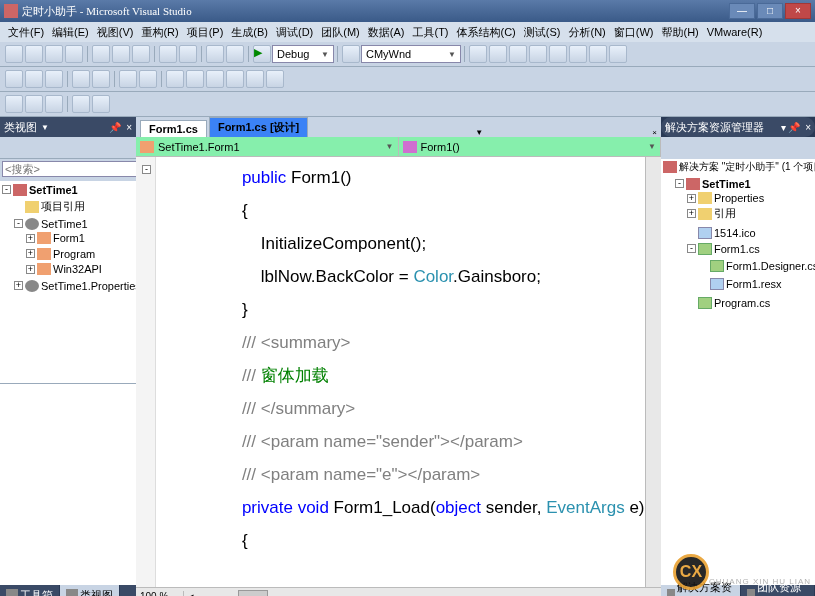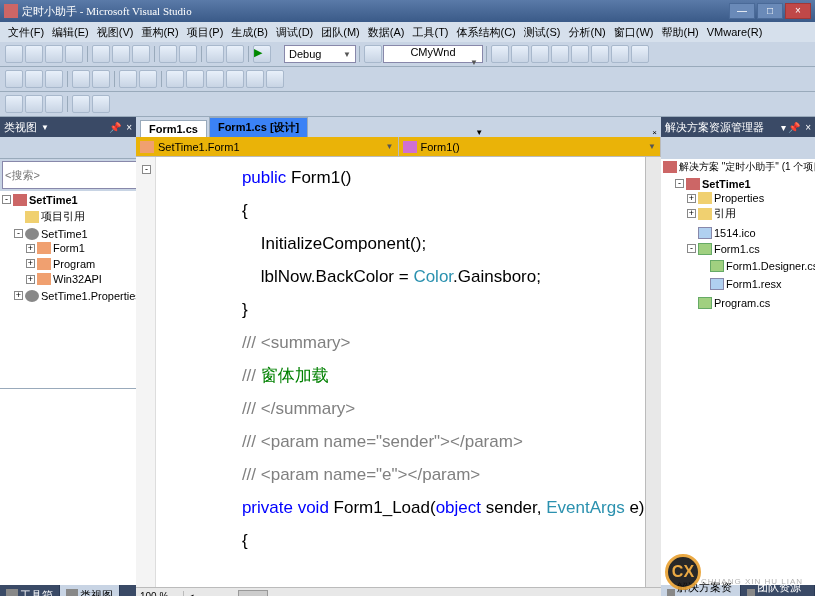--- a/index.html
+++ b/index.html
@@ -11,36 +11,36 @@
 .titlebar .win-btn { width: 26px; height: 16px; background: #6a8ab8; margin-left: 2px; text-align: center; color: #fff; font-size: 10px; line-height: 14px; border: 1px solid #4a6a98; }
 .titlebar .close { background: #c04848; border-color: #a03838; }
 
 .menubar { height: 20px; background: #d6e0ec; display: flex; align-items: center; padding: 0 4px; font-size: 11px; }
 .menubar span { padding: 2px 4px; cursor: default; }
 
 .toolbar { background: #c8d4e4; padding: 2px 4px; display: flex; align-items: center; flex-wrap: wrap; border-bottom: 1px solid #9ab; min-height: 24px; }
 .toolbar .btn { width: 18px; height: 18px; margin: 1px; display: inline-block; background: linear-gradient(#e8f0fa, #c8d4e4); border: 1px solid #a8b8cc; border-radius: 2px; }
 .toolbar .sep { width: 1px; height: 16px; background: #9ab; margin: 0 3px; display: inline-block; }
 .toolbar .combo { height: 18px; background: #fff; border: 1px solid #88a; font-size: 11px; padding: 0 4px; display: inline-flex; align-items: center; }
-.toolbar .combo.debug { width: 72px; margin-left: 12px; }
-.toolbar .combo.target { width: 100px; flex-direction: column; }
+.toolbar .combo.debug { width: 62px; }
+.toolbar .combo.target { width: 100px; }
 .toolbar .combo .arrow { margin-left: auto; font-size: 8px; color: #555; }
 
 .main { display: flex; height: 488px; }
 
 
 .left-panel { width: 136px; background: #293955; display: flex; flex-direction: column; }
 .panel-header { height: 20px; background: #3a4a66; color: #fff; display: flex; align-items: center; padding: 0 4px; font-size: 11px; }
 .panel-header .drop { margin-left: 4px; font-size: 8px; }
 .panel-header .pin { margin-left: auto; font-size: 10px; }
 .panel-header .x { margin-left: 4px; font-size: 10px; }
 .panel-toolbar { height: 22px; background: #c8d4e4; border-bottom: 1px solid #9ab; display: flex; align-items: center; padding: 0 2px; }
 .panel-toolbar .btn { width: 16px; height: 16px; margin: 1px; }
 .search-row { display: flex; padding: 2px; background: #c8d4e4; }
-.search-row input { flex: 1; height: 28px; border: 1px solid #88a; font-size: 11px; padding: 0 2px; background: #fff; }
+.search-row input { flex: 1; height: 16px; border: 1px solid #88a; font-size: 11px; padding: 0 2px; background: #fff; }
 .search-row .go { width: 18px; height: 18px; margin-left: 2px; background: #e8f0fa; border: 1px solid #88a; text-align: center; font-size: 10px; }
 .tree { flex: 1; background: #fff; overflow: auto; font-size: 11px; }
 .tree ul { list-style: none; padding-left: 12px; }
 .tree > ul { padding-left: 2px; }
 .tree li { padding: 1px 0; white-space: nowrap; }
 .tree .node { display: inline-flex; align-items: center; }
 .tree .exp { width: 9px; height: 9px; border: 1px solid #888; text-align: center; line-height: 7px; font-size: 9px; margin-right: 2px; background: #fff; display: inline-block; }
 .tree .noexp { width: 11px; display: inline-block; }
 .tree .ico { width: 14px; height: 12px; display: inline-block; margin-right: 2px; }
 .tree .ico.proj { background: #c66; }
@@ -54,21 +54,21 @@
 .panel-tab { padding: 2px 6px; color: #fff; font-size: 11px; background: #3a4a66; border-right: 1px solid #293955; display: flex; align-items: center; }
 .panel-tab.active { background: #c8d4e4; color: #000; }
 .panel-tab .ico { width: 12px; height: 12px; margin-right: 2px; background: #888; display: inline-block; }
 
 
 .editor-area { flex: 1; display: flex; flex-direction: column; background: #293955; }
 .file-tabs { height: 20px; background: #c8d4e4; display: flex; align-items: flex-end; padding-left: 4px; }
 .file-tab { padding: 2px 8px; font-size: 11px; background: #3b82f6; border: 1px solid #9ab; border-bottom: none; margin-right: 2px; font-weight: bold; }
 .file-tab.active { background: #fff; font-weight: bold; }
 .file-tabs .arrow { margin-left: auto; padding: 0 4px; font-size: 8px; }
-.nav-bar { height: 20px; background: #eab308; display: flex; border-bottom: 1px solid #bbb; }
+.nav-bar { height: 20px; background: #86efac; display: flex; border-bottom: 1px solid #bbb; }
 .nav-combo { flex: 1; display: flex; align-items: center; padding: 0 4px; border-right: 1px solid #bbb; font-size: 11px; }
 .nav-combo .ico { width: 14px; height: 12px; background: #f0a070; margin-right: 4px; display: inline-block; }
 .nav-combo .arrow { margin-left: auto; font-size: 8px; color: #555; }
 .code { flex: 1; background: #fff; position: relative; overflow: hidden; }
 .gutter { position: absolute; left: 0; top: 0; width: 20px; height: 100%; background: #f4f4f4; border-right: 1px solid #ddd; }
 .outline { position: absolute; left: 6px; top: 8px; width: 9px; height: 9px; border: 1px solid #888; text-align: center; line-height: 7px; font-size: 9px; background: #fff; }
 .code pre { position: absolute; left: 24px; top: 4px; font-family: "NSimSun", "SimSun", Consolas, monospace; font-size: 17px; line-height: 32px; white-space: pre; }
 .kw { color: #0000ff; }
 .type { color: #2b91af; }
 .comment { color: #808080; }
@@ -77,21 +77,21 @@
 .scroll-h .zoom { width: 48px; padding: 0 4px; font-size: 10px; border-right: 1px solid #bbb; }
 .scroll-h .thumb { width: 30px; height: 14px; background: #ccc; margin-left: 40px; border: 1px solid #999; }
 .scroll-v { position: absolute; right: 0; top: 0; width: 16px; height: 100%; background: #e8e8e8; border-left: 1px solid #bbb; }
 
 
 .right-panel { width: 154px; background: #293955; display: flex; flex-direction: column; }
 .right-panel .panel-header { background: #d89050; color: #000; }
 .sol-toolbar { height: 22px; background: #c8d4e4; display: flex; align-items: center; padding: 0 2px; }
 .sol-toolbar .btn { width: 16px; height: 16px; margin: 1px; }
 
-.watermark { position: absolute; right: 12px; bottom: 6px; display: flex; align-items: center; opacity: 0.9; text-align: center; }
+.watermark { position: absolute; right: 4px; bottom: 6px; display: flex; align-items: center; opacity: 0.9; text-align: center; }
 .watermark .badge { width: 36px; height: 36px; border-radius: 50%; background: #111; border: 3px solid #e8a030; color: #e8a030; font-size: 16px; display: flex; align-items: center; justify-content: center; font-weight: bold; }
 .watermark .txt { color: #fff; margin-left: 6px; font-size: 13px; }
 .watermark .sub { color: #aaa; font-size: 8px; letter-spacing: 1px; }
 </style>
 </head>
 <body>
 
 <div class="titlebar">
   <div class="icon"></div>
   <div class="title">定时小助手 - Microsoft Visual Studio</div>
@@ -301,21 +301,21 @@
         <span class="kw">    try</span></pre>
     </div>
     <div class="scroll-h">
       <div class="zoom">100 %</div>
       <span style="padding:0 4px;">◂</span>
       <div class="thumb"></div>
     </div>
   </div>
 
   <div class="right-panel">
-    <div class="panel-header" style="background:#3a4a66;color:#fff;">
+    <div class="panel-header" style="background:#3a4a66;color:#fff;border-radius:10px;">
       <span>解决方案资源管理器</span>
       <span class="pin">▾ 📌</span>
       <span class="x">×</span>
     </div>
     <div class="sol-toolbar">
       <span class="btn"></span>
       <span class="btn"></span>
       <span class="sep"></span>
       <span class="btn"></span>
       <span class="btn"></span>

